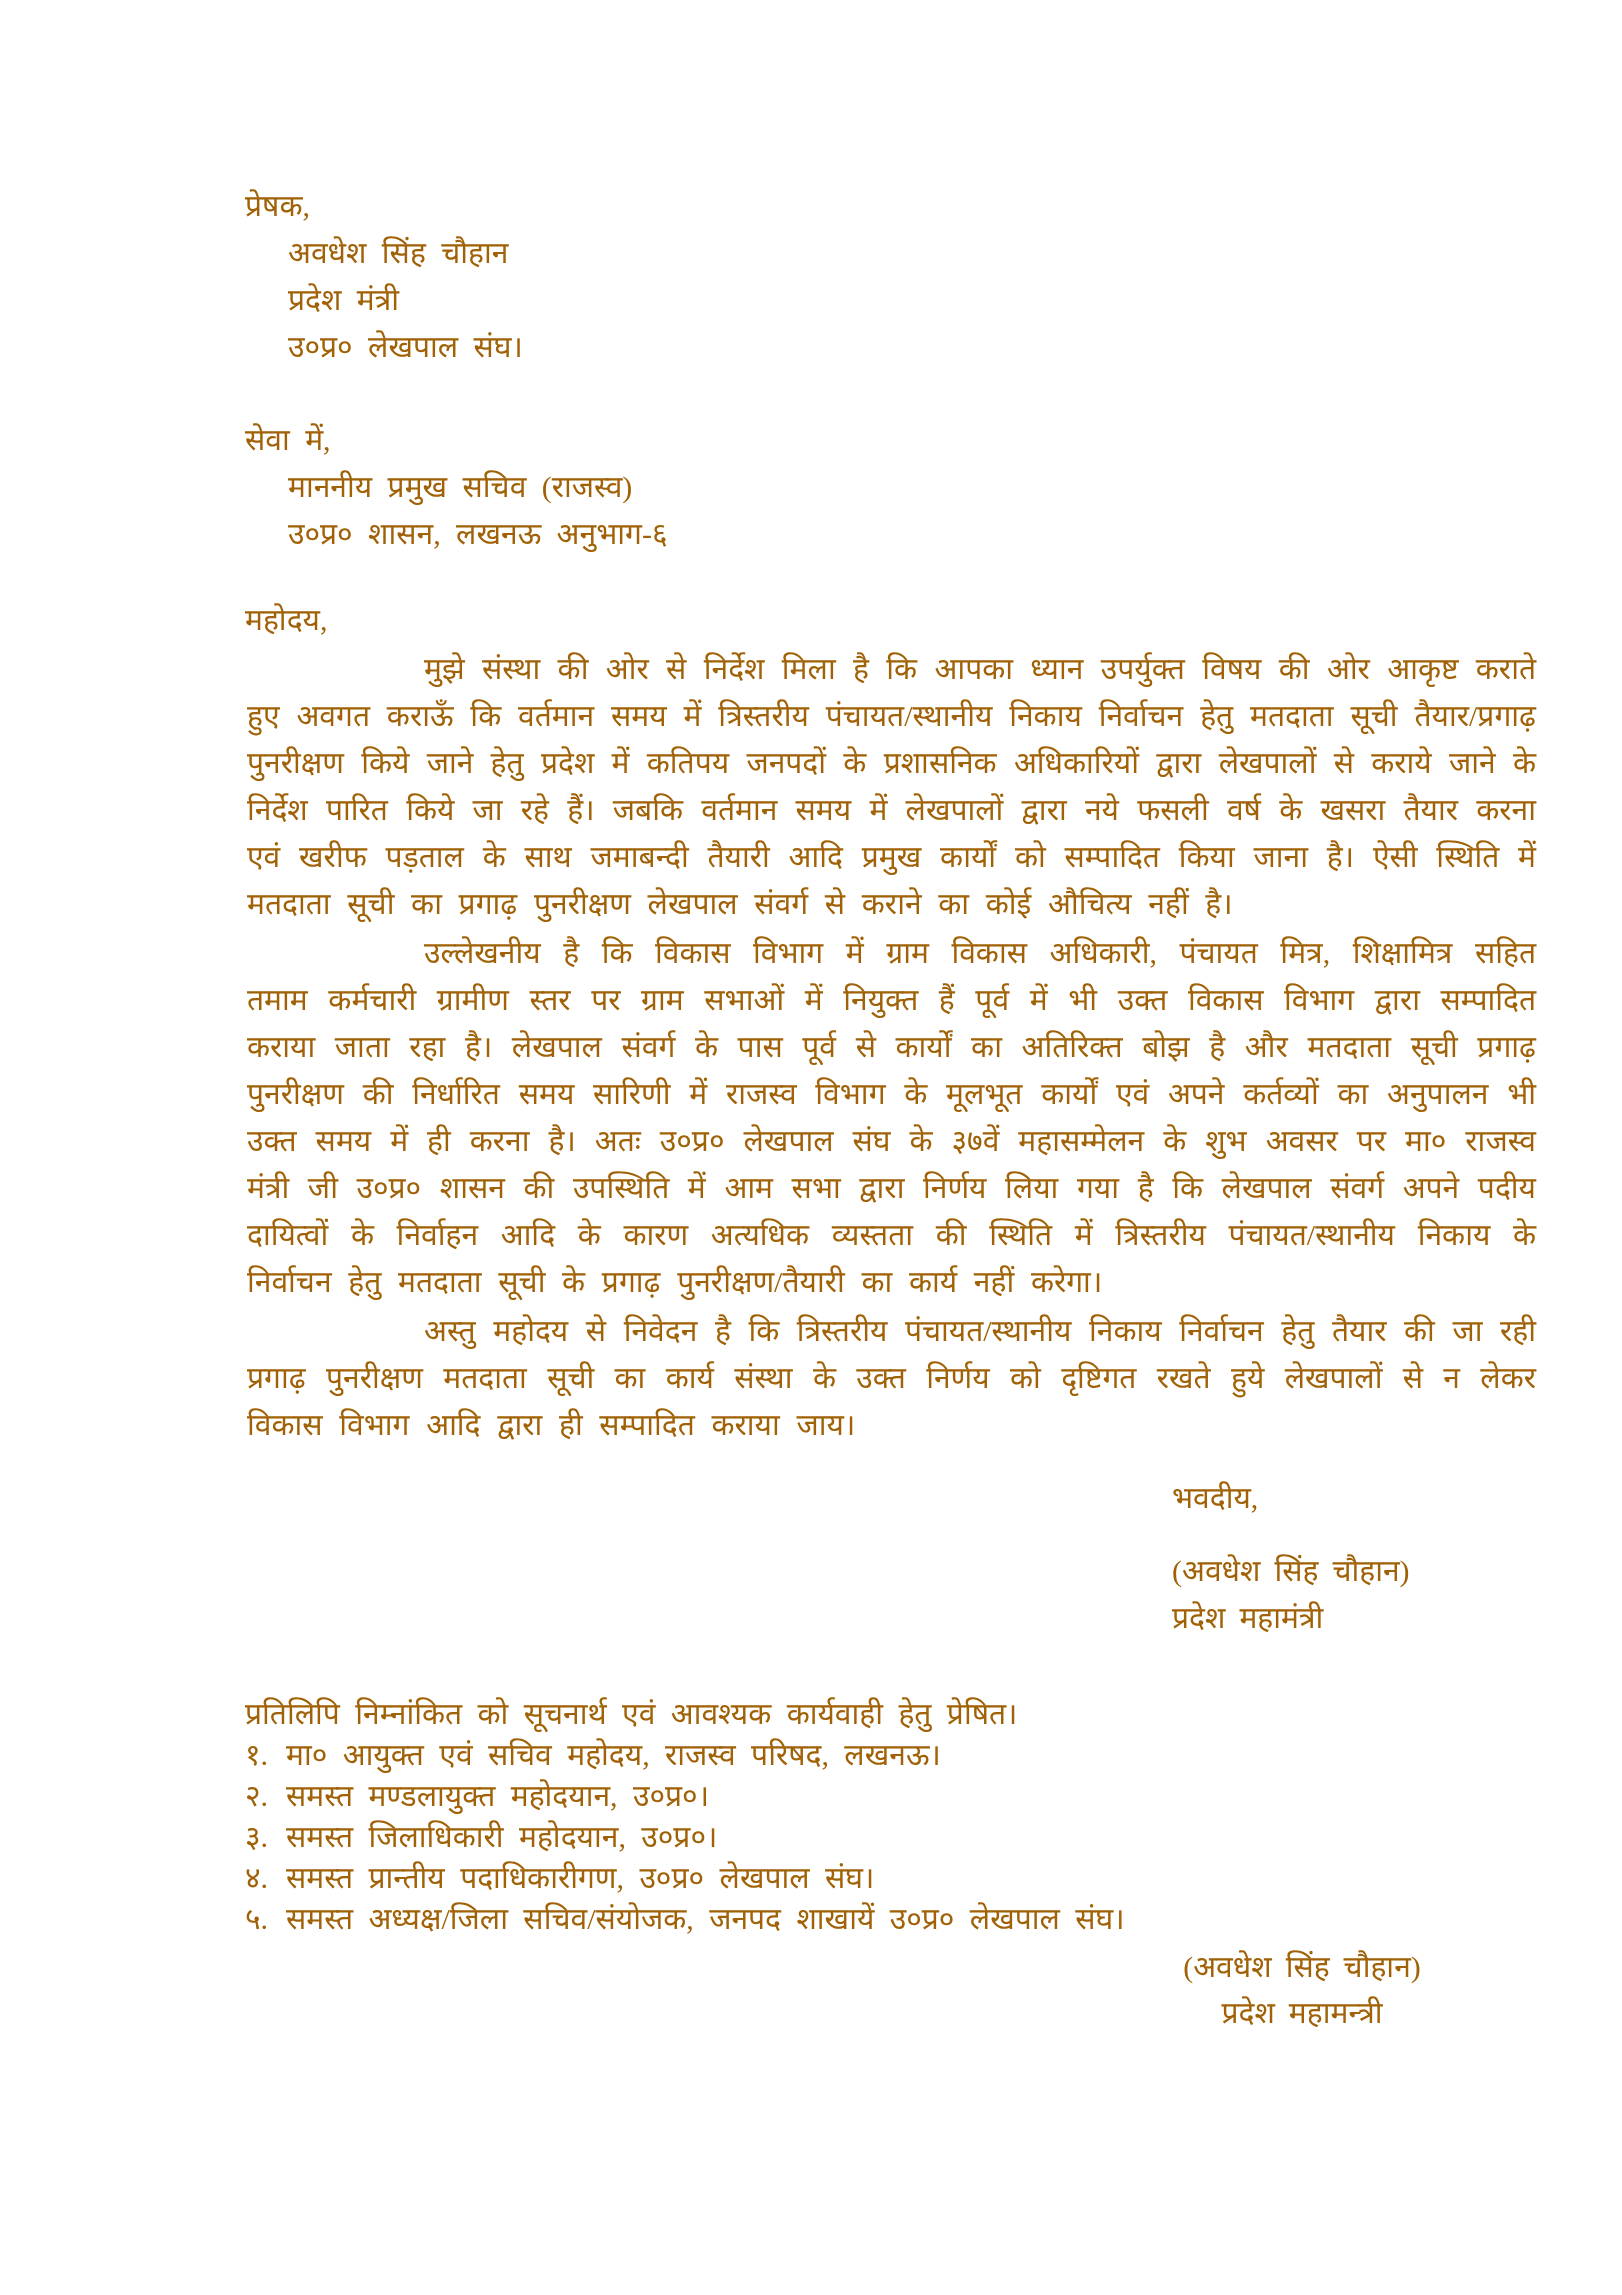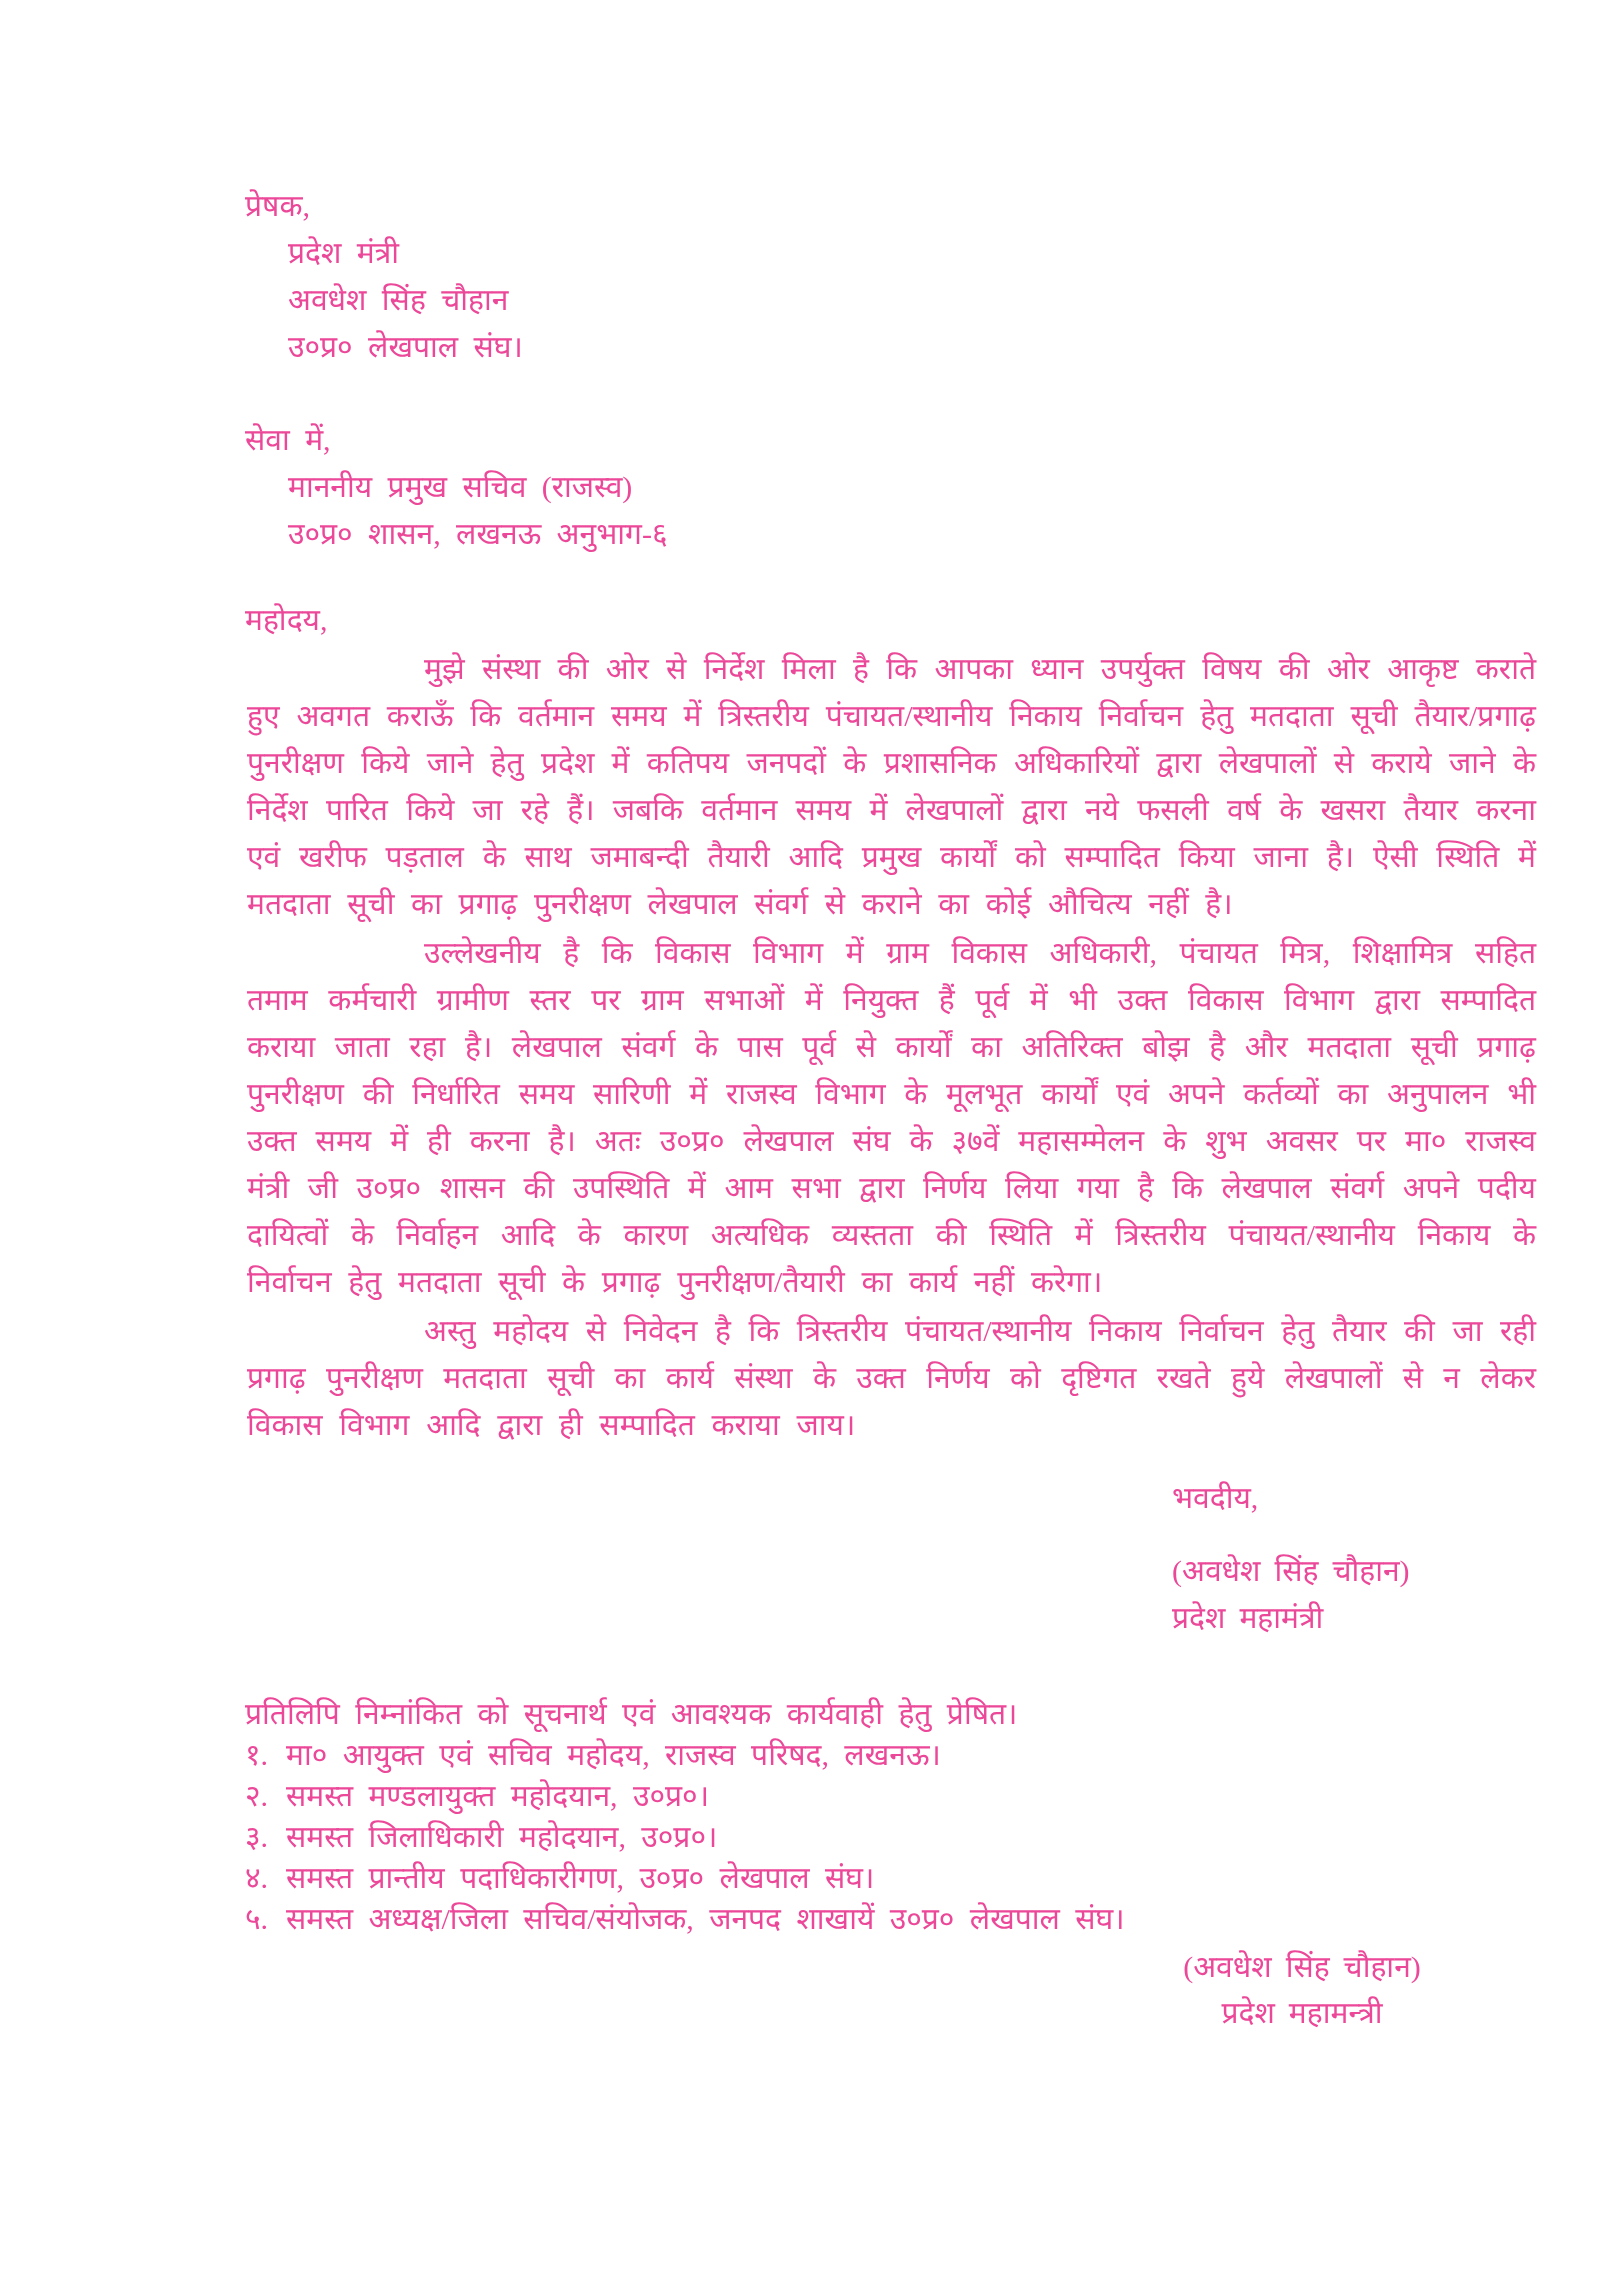--- a/index.html
+++ b/index.html
@@ -6,21 +6,21 @@
     margin: 0;
     padding: 0;
     background: #ffffff;
   }
   .page {
     position: relative;
     width: 1579px;
     height: 2295px;
     box-sizing: border-box;
     background: #ffffff;
-    color: #ec4899;
+    color: #a16207;
     font-family: "Liberation Serif", "DejaVu Serif", serif;
     font-size: 30px;
     line-height: 47px;
     padding: 182px 41px 0 245px;
     overflow: hidden;
   }
   .block { word-spacing: 7.9px; }
   .indent-lines div { padding-left: 43px; }
   .recipient { margin-top: 46px; }
   .subject {
@@ -63,22 +63,22 @@
   }
 </style>
 </head>
 <body>
 
 <div class="page">
 
   <div class="block sender">
     <div>प्रेषक,</div>
     <div class="indent-lines">
+      <div>अवधेश सिंह चौहान</div>
       <div>प्रदेश मंत्री</div>
-      <div>अवधेश सिंह चौहान</div>
       <div>उ०प्र० लेखपाल संघ।</div>
     </div>
   </div>
 
   <div class="block recipient">
     <div>सेवा में,</div>
     <div class="indent-lines">
       <div>माननीय प्रमुख सचिव (राजस्व)</div>
       <div>उ०प्र० शासन, लखनऊ अनुभाग-६</div>
     </div>

